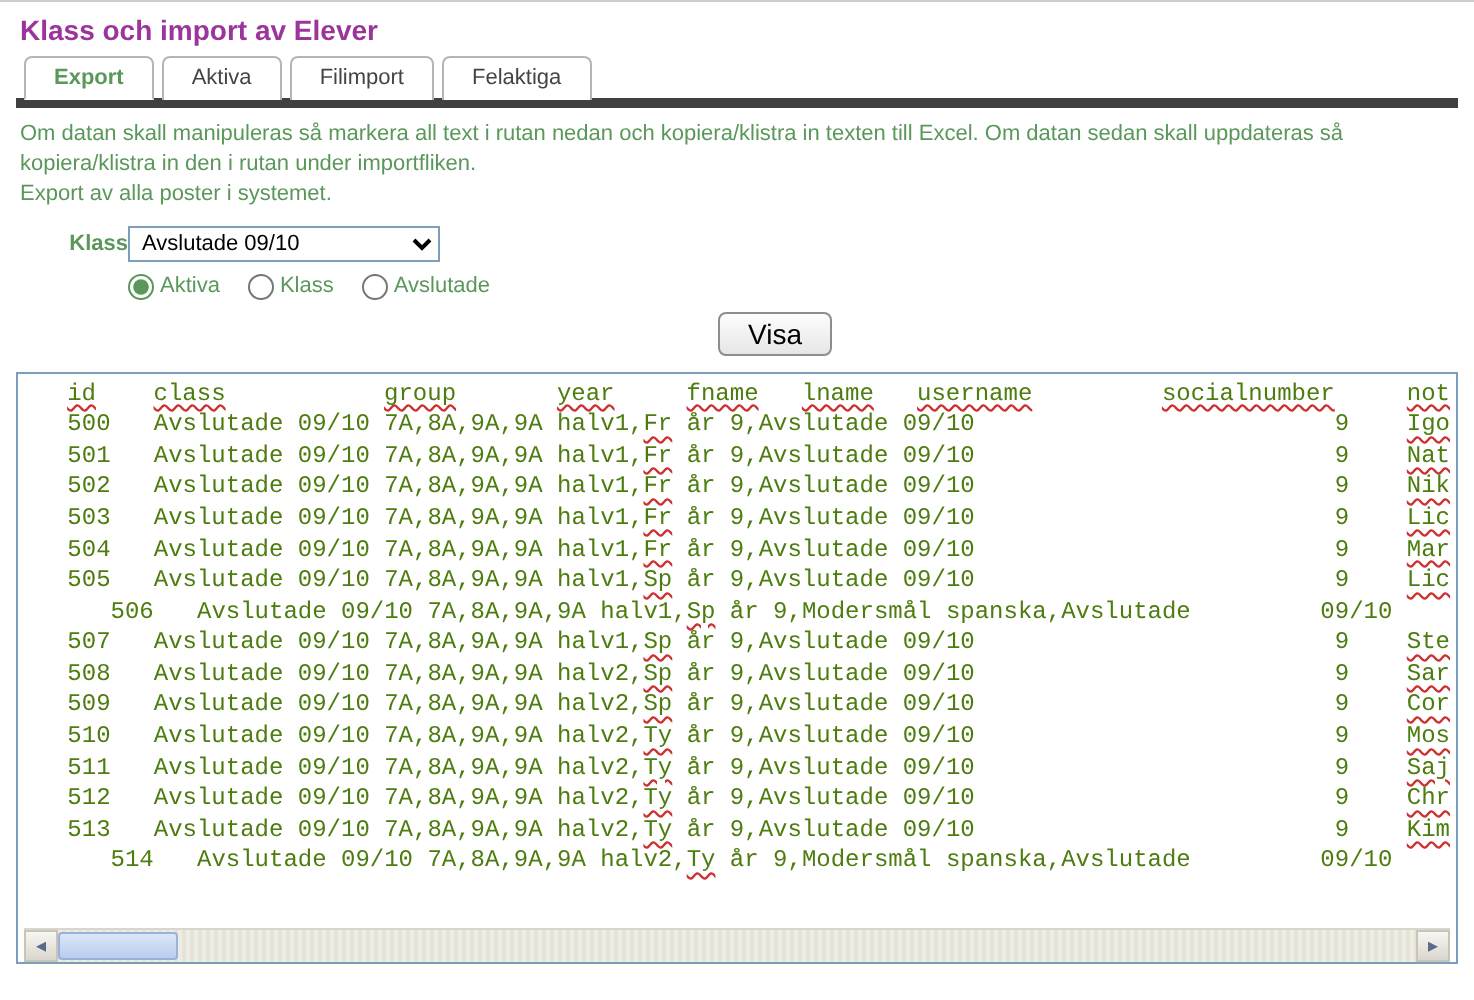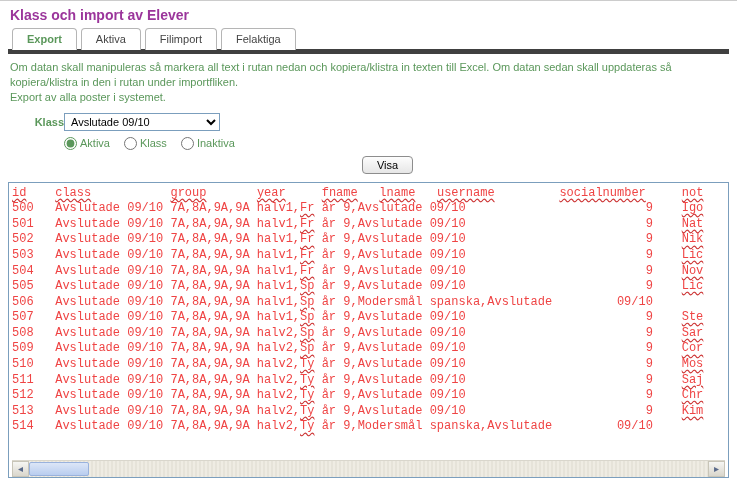--- a/index.html
+++ b/index.html
@@ -85,41 +85,42 @@
   }
   .radio-row input, .check-row input {
     margin: 0;
     accent-color: #5a975a;
   }
   .btn-row {
     text-align: center;
     margin: 6px 0 8px 0;
   }
   button.visa {
-    font-size: 11px;
+    font-size: 14px;
     padding: 2px 14px;
     border: 1px solid #8d8d8d;
     border-radius: 4px;
     background: linear-gradient(#fdfdfd, #e6e6e6);
     cursor: pointer;
     margin-left: 38px;
   }
   .data-wrap {
     border: 1px solid #7b9ebd;
     padding: 3px;
     padding-bottom: 0;
   }
   .data-area {
     font-family: "Courier New", monospace;
     font-size: 12px;
     line-height: 1.3;
     white-space: pre;
     overflow: hidden;
     height: 272px;
-    color: #ef4444;
+    color: #4d7c0f;
+    text-align: right;
   }
   .hdr-cell {
     display: inline-block;
     text-decoration: underline wavy #cc3333;
     text-decoration-skip-ink: none;
     text-underline-offset: 2px;
     margin-right: 0;
   }
   .cell-red {
     text-decoration: underline wavy #cc3333;
@@ -189,36 +190,36 @@
     <label>
       <input type="radio" name="st" checked="" style="">
       <span>Aktiva</span>
     </label>
     <label>
       <input type="radio" name="st" style="">
       <span>Klass</span>
     </label>
     <label>
       <input type="radio" name="st" style="">
-      <span>Inaktiva</span>
+      <span>Avslutade</span>
     </label>
   </div>
 
 
   <div class="btn-row">
     <button class="visa">Visa</button>
   </div>
 
   <div class="data-wrap">
     <div class="data-area" id="data-area"><span class="hdr-cell">id</span>    <span class="hdr-cell">class</span>           <span class="hdr-cell">group</span>       <span class="hdr-cell">year</span>     <span class="hdr-cell">fname</span>   <span class="hdr-cell">lname</span>   <span class="hdr-cell">username</span>         <span class="hdr-cell">socialnumber</span>     <span class="hdr-cell">not</span>
 500   Avslutade 09/10 7A,8A,9A,9A halv1,<span class="cell-red">Fr</span> år 9,Avslutade 09/10                         9    <span class="cell-red">Igo</span>
 501   Avslutade 09/10 7A,8A,9A,9A halv1,<span class="cell-red">Fr</span> år 9,Avslutade 09/10                         9    <span class="cell-red">Nat</span>
 502   Avslutade 09/10 7A,8A,9A,9A halv1,<span class="cell-red">Fr</span> år 9,Avslutade 09/10                         9    <span class="cell-red">Nik</span>
 503   Avslutade 09/10 7A,8A,9A,9A halv1,<span class="cell-red">Fr</span> år 9,Avslutade 09/10                         9    <span class="cell-red">Lic</span>
-504   Avslutade 09/10 7A,8A,9A,9A halv1,<span class="cell-red">Fr</span> år 9,Avslutade 09/10                         9    <span class="cell-red">Nov</span>
+504   Avslutade 09/10 7A,8A,9A,9A halv1,<span class="cell-red">Fr</span> år 9,Avslutade 09/10                         9    <span class="cell-red">Mar</span>
 505   Avslutade 09/10 7A,8A,9A,9A halv1,<span class="cell-red">Sp</span> år 9,Avslutade 09/10                         9    <span class="cell-red">Lic</span>
 506   Avslutade 09/10 7A,8A,9A,9A halv1,<span class="cell-red">Sp</span> år 9,Modersmål spanska,Avslutade         09/10    
 507   Avslutade 09/10 7A,8A,9A,9A halv1,<span class="cell-red">Sp</span> år 9,Avslutade 09/10                         9    <span class="cell-red">Ste</span>
 508   Avslutade 09/10 7A,8A,9A,9A halv2,<span class="cell-red">Sp</span> år 9,Avslutade 09/10                         9    <span class="cell-red">Sar</span>
 509   Avslutade 09/10 7A,8A,9A,9A halv2,<span class="cell-red">Sp</span> år 9,Avslutade 09/10                         9    <span class="cell-red">Cor</span>
 510   Avslutade 09/10 7A,8A,9A,9A halv2,<span class="cell-red">Ty</span> år 9,Avslutade 09/10                         9    <span class="cell-red">Mos</span>
 511   Avslutade 09/10 7A,8A,9A,9A halv2,<span class="cell-red">Ty</span> år 9,Avslutade 09/10                         9    <span class="cell-red">Saj</span>
 512   Avslutade 09/10 7A,8A,9A,9A halv2,<span class="cell-red">Ty</span> år 9,Avslutade 09/10                         9    <span class="cell-red">Chr</span>
 513   Avslutade 09/10 7A,8A,9A,9A halv2,<span class="cell-red">Ty</span> år 9,Avslutade 09/10                         9    <span class="cell-red">Kim</span>
 514   Avslutade 09/10 7A,8A,9A,9A halv2,<span class="cell-red">Ty</span> år 9,Modersmål spanska,Avslutade         09/10    </div>

